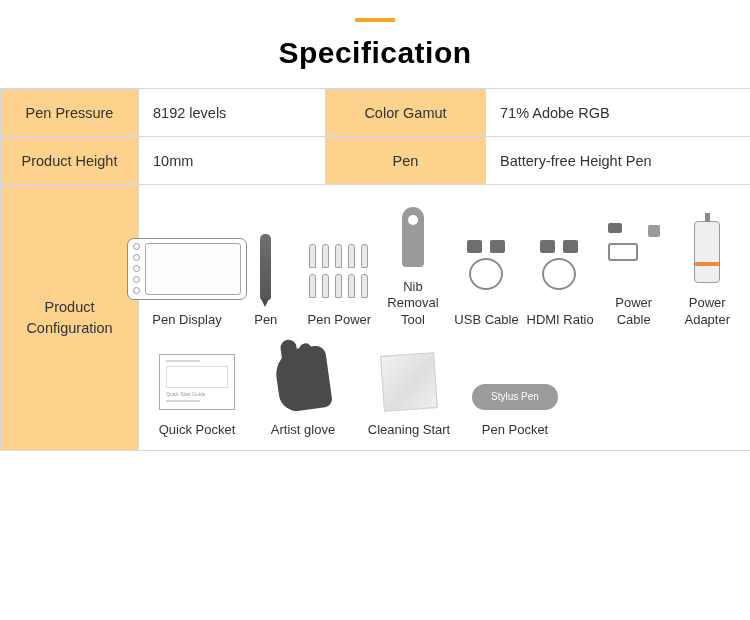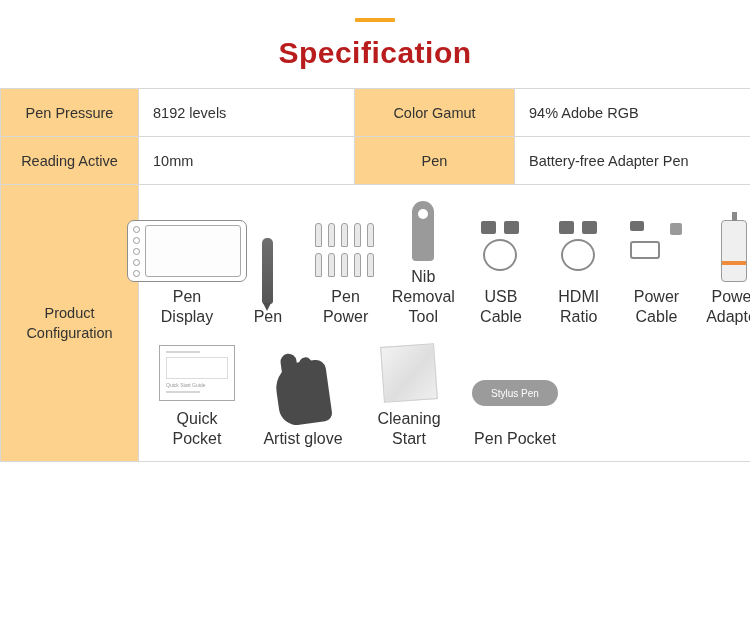--- a/index.html
+++ b/index.html
@@ -24,21 +24,21 @@
   .accent-bar {
     width: 40px; height: 4px;
     background: #f5a623;
     margin: 0 auto 14px auto;
     border-radius: 1px;
   }
   .title {
     font-size: 30px;
     font-weight: bold;
     letter-spacing: 0.5px;
-    color: #b91c1c;
+    color: #000000;
     margin: 0 0 18px 0;
   }
 
   
   .spec-table {
     border-collapse: collapse;
     width: 750px;
     table-layout: fixed;
   }
   .spec-table td {
@@ -51,21 +51,21 @@
     background: #fcd28d;
     text-align: center;
     color: #333;
     width: 138px;
   }
   td.label.wide { width: 160px; }
   td.value {
     background: #ffffff;
     padding-left: 14px;
     color: #333;
-    width: 216px;
+    width: 187px;
   }
   td.value.wide { width: 265px; }
 
   
   .config-label {
     background: #fcd28d;
     text-align: center;
     font-size: 15px;
     color: #333;
     width: 138px;
@@ -90,26 +90,26 @@
   }
   .item {
     display: flex;
     flex-direction: column;
     align-items: center;
     width: 84px;
   }
   .item .art {
     height: 72px;
     display: flex;
-    align-items: center;
+    align-items: flex-end;
     justify-content: center;
   }
   .item .cap {
-    margin-top: 0;
-    font-size: 16px;
+    margin-top: 12px;
+    font-size: 13px;
     text-align: center;
     color: #333;
     line-height: 1.25;
   }
 
   
   .tablet {
     width: 120px; height: 62px;
     border: 1.5px solid #8d8d8d;
     border-radius: 7px;
@@ -276,27 +276,27 @@
     <div class="accent-bar"></div>
     <h1 class="title">Specification</h1>
   </div>
 
   <table class="spec-table">
     <tbody>
       <tr>
         <td class="label">Pen Pressure</td>
         <td class="value">8192 levels</td>
         <td class="label wide">Color Gamut</td>
-        <td class="value wide">94% Adobe RGB</td>
+        <td class="value wide">71% Adobe RGB</td>
       </tr>
       <tr>
-        <td class="label">Reading Active</td>
+        <td class="label">Product Height</td>
         <td class="value">10mm</td>
         <td class="label wide">Pen</td>
-        <td class="value wide">Battery-free Adapter Pen</td>
+        <td class="value wide">Battery-free Height Pen</td>
       </tr>
 
       <tr>
         <td class="config-label">Product Configuration</td>
         <td class="config-cell" colspan="3">
 
           <div class="row-items">
 
             <div class="item">
               <div class="art">

